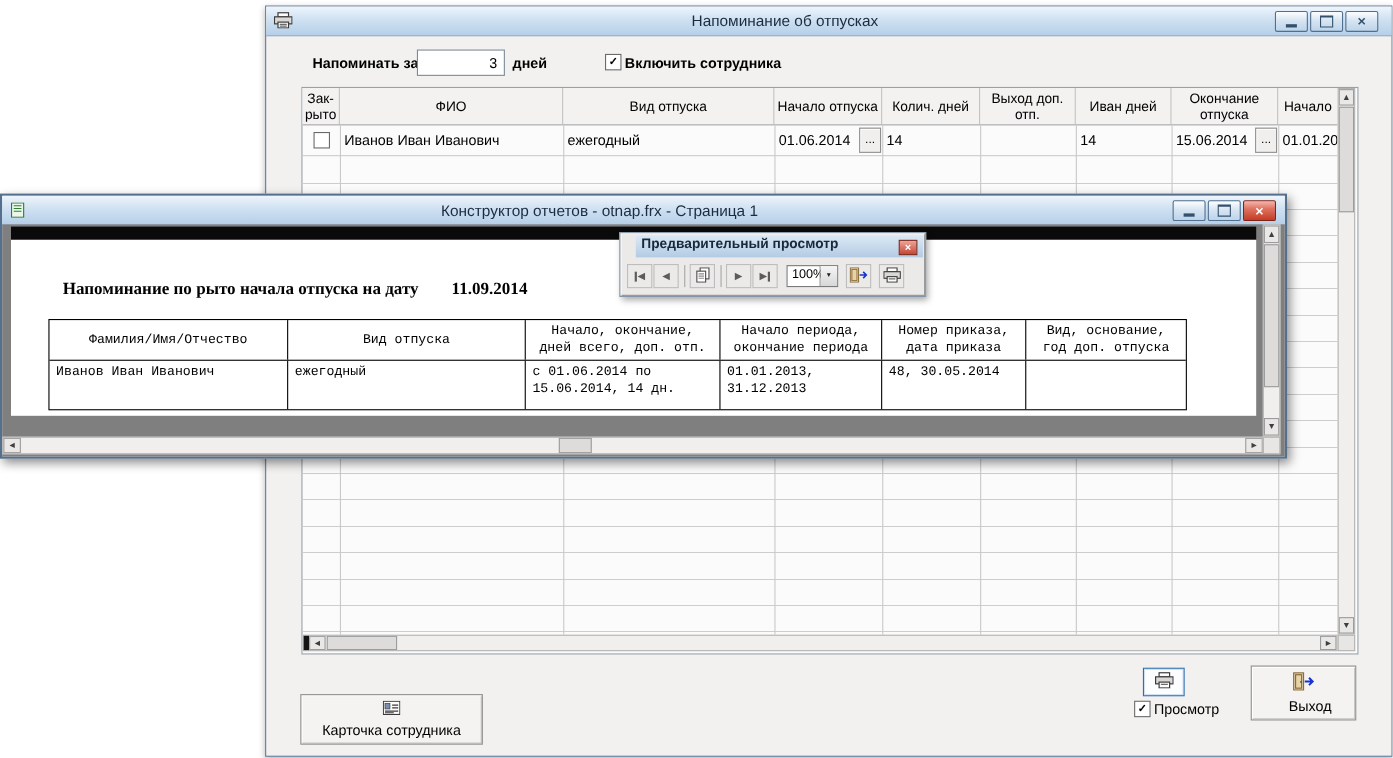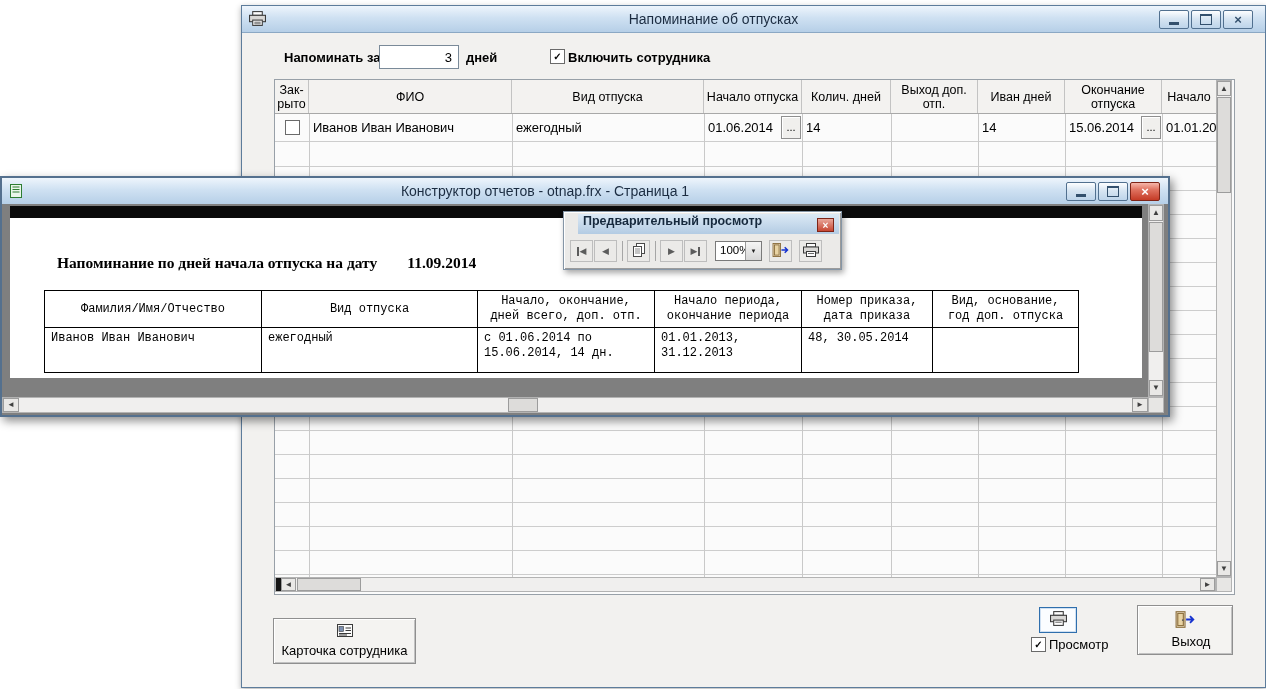--- a/index.html
+++ b/index.html
@@ -211,21 +211,21 @@
           <span>◄</span>
         </div>
       <div class="sb-thumb" style="left:21px;top:0;bottom:0;width:64px;"></div>
       <div class="sb-btn" style="right:0;top:0;bottom:0;width:15px;">
           <span>►</span>
         </div>
     </div>
     <div class="sb-corner" style="left:941px;top:497px;width:16px;height:15px;"></div>
   </div>
 
-  <div class="push-btn" style="left:31px;top:612px;width:143px;height:46px;">
+  <div class="push-btn" style="left:31px;top:625px;width:166px;height:46px;">
     <span>
       <svg viewBox="0 0 16 13" width="16" height="13">
         <rect x="0.5" y="0.5" width="15" height="12" fill="#fdfdfd" stroke="#3a3a3a"></rect>
         <rect x="2" y="2.5" width="4.5" height="5" fill="#7d8fb0" stroke="#3a3a3a" stroke-width="0.6"></rect>
         <line x1="8.5" y1="4" x2="14" y2="4" stroke="#3a3a3a"></line>
         <line x1="8.5" y1="6.5" x2="14" y2="6.5" stroke="#3a3a3a"></line>
         <line x1="2" y1="9.5" x2="14" y2="9.5" stroke="#3a3a3a"></line>
         <line x1="2" y1="11" x2="10" y2="11" stroke="#3a3a3a"></line>
       </svg>
     </span>
@@ -282,21 +282,21 @@
           <span class="glyph-close">×</span>
         </div>
     </div>
   </div>
 
   <div id="report-content">
     <div id="report-band"></div>
 
     <div id="report-page">
       <div id="report-heading">
-        <span>Напоминание по дней начала отпуска на дату</span><span class="date">11.09.2014</span>
+        <span>Напоминание по рыто начала отпуска на дату</span><span class="date">11.09.2014</span>
       </div>
 
       <div id="report-table">
         <div class="rp-hrow">
           <div class="rp-cell rp-h r0">Фамилия/Имя/Отчество</div>
           <div class="rp-cell rp-h r1">Вид отпуска</div>
           <div class="rp-cell rp-h r2">Начало, окончание,
 дней всего, доп. отп.</div>
           <div class="rp-cell rp-h r4">Номер приказа,
 дата приказа</div>

